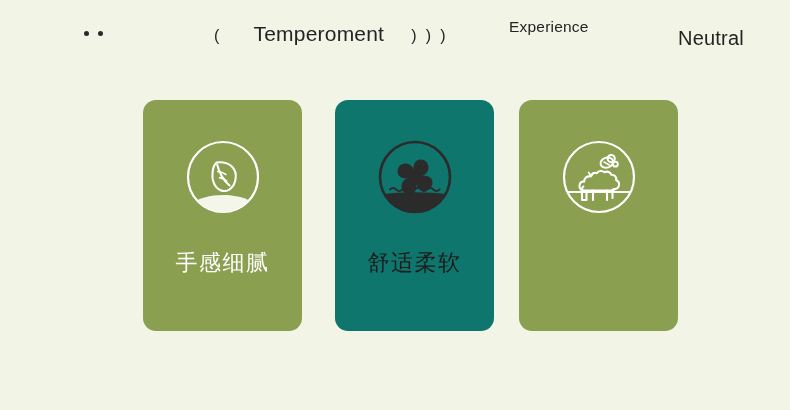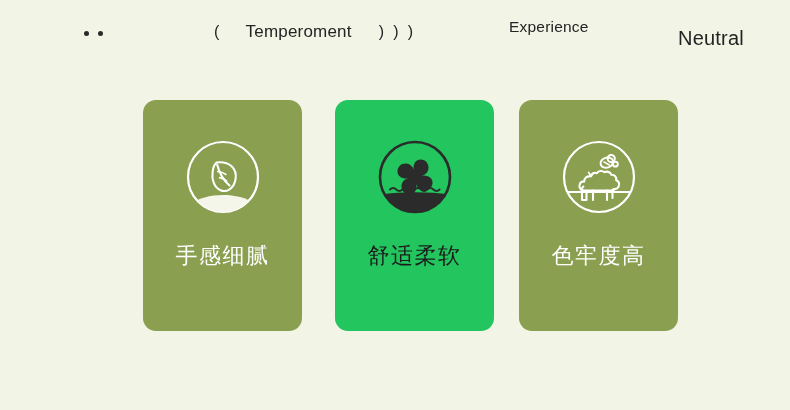--- a/index.html
+++ b/index.html
@@ -47,21 +47,21 @@
     align-items: baseline;
     color: #242424;
     font-size: 15.5px;
     letter-spacing: 0.2px;
   }
   #temperoment-group .paren {
     font-size: 16px;
     color: #242424;
   }
   #paren-open { margin-right: 26px; }
-  #temperoment-label { font-size: 17px; }
+  #temperoment-label { font-size: 21px; margin-left: 8px; }
   #paren-close-1 { margin-left: 27px; }
   #paren-close-2 { margin-left: 9px; }
   #paren-close-3 { margin-left: 9px; }
 
   #experience-label {
     position: absolute;
     left: 509px;
     top: 18px;
     font-size: 15.5px;
     color: #242424;
@@ -90,35 +90,35 @@
     position: absolute;
     top: 0;
     width: 159px;
     height: 231px;
     border-radius: 13px;
     display: flex;
     flex-direction: column;
     align-items: center;
   }
   .feature-card.theme-green { background: #8a9f4f; }
-  .feature-card.theme-white { background: #22c55e; }
+  .feature-card.theme-white { background: #0f766e; }
 
   #card-0 { left: 0px; }
   #card-1 { left: 192px; }
   #card-2 { left: 376px; }
 
   .card-icon {
     margin-top: 38px;
     width: 78px;
     height: 78px;
   }
   .card-icon svg { display: block; width: 78px; height: 78px; }
 
   .card-label {
-    margin-top: 25px;
+    margin-top: 32px;
     font-size: 22px;
     letter-spacing: 1.5px;
     font-family: "DejaVu Sans", "Liberation Sans", sans-serif;
   }
   .theme-green .card-label { color: #ffffff; }
   .theme-white .card-label { color: #1c1c1c; }
 </style>
 </head>
 <body>
 
@@ -221,16 +221,15 @@
 
         <g fill="none" stroke="#ffffff" stroke-width="2" stroke-linejoin="round">
           <ellipse cx="46.8" cy="24.6" rx="6.4" ry="5" transform="rotate(-18 46.8 24.6)"></ellipse>
           <circle cx="51.2" cy="20.6" r="3.6"></circle>
           <circle cx="55.4" cy="26.2" r="2.4"></circle>
           <path d="M 43.4 23.6 L 49.8 27.2" stroke-width="1.6"></path>
           <path d="M 53.6 22.8 L 55 24.2" stroke-width="1.6"></path>
         </g>
       </svg>
     </div>
-    <div class="card-label">色牢度高</div>
   </div>
 
 </div>
 
 </body></html>

